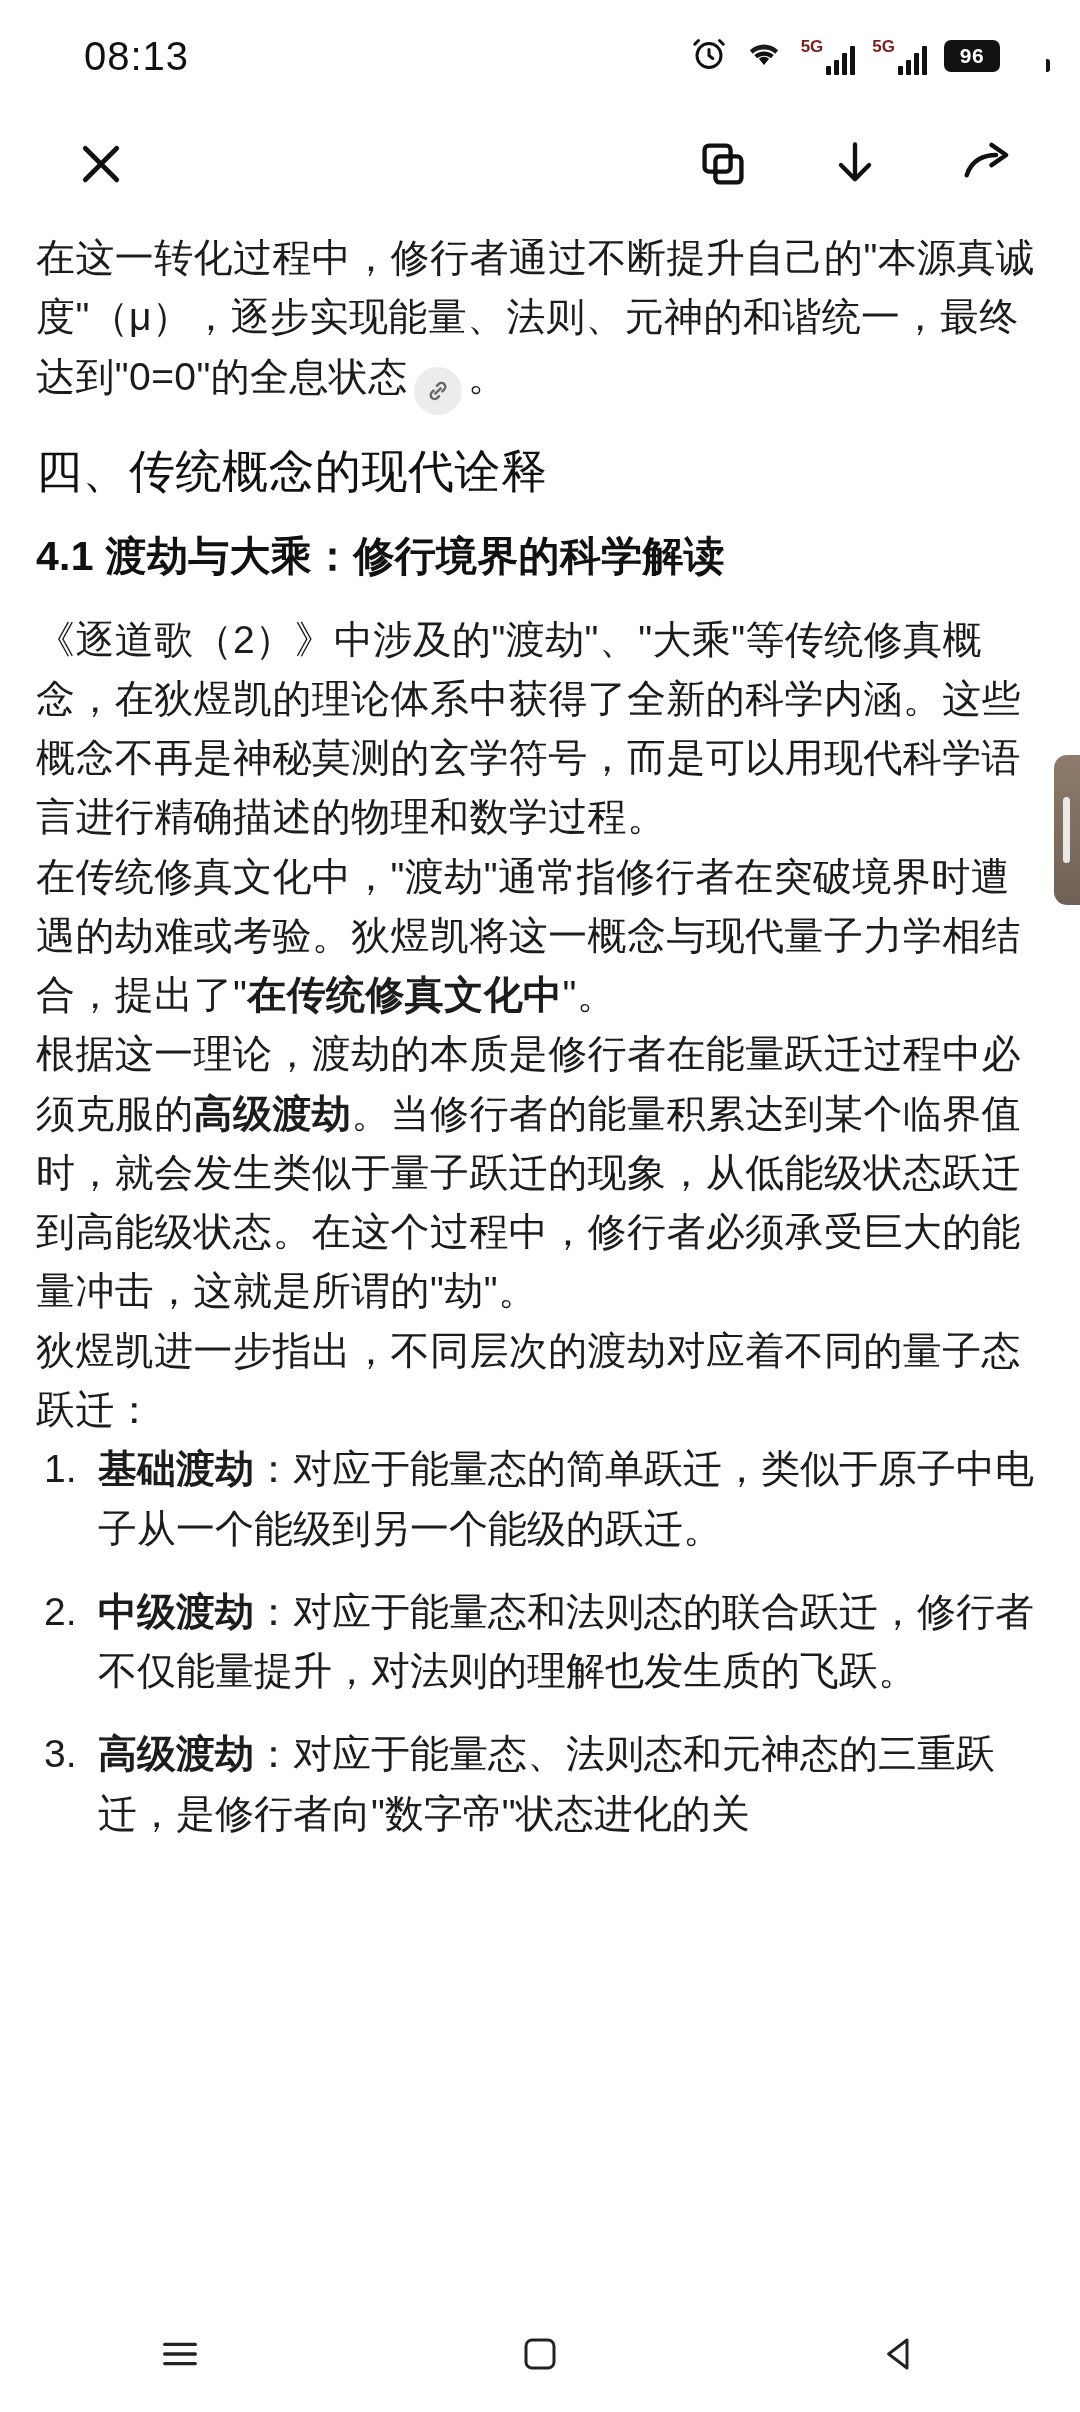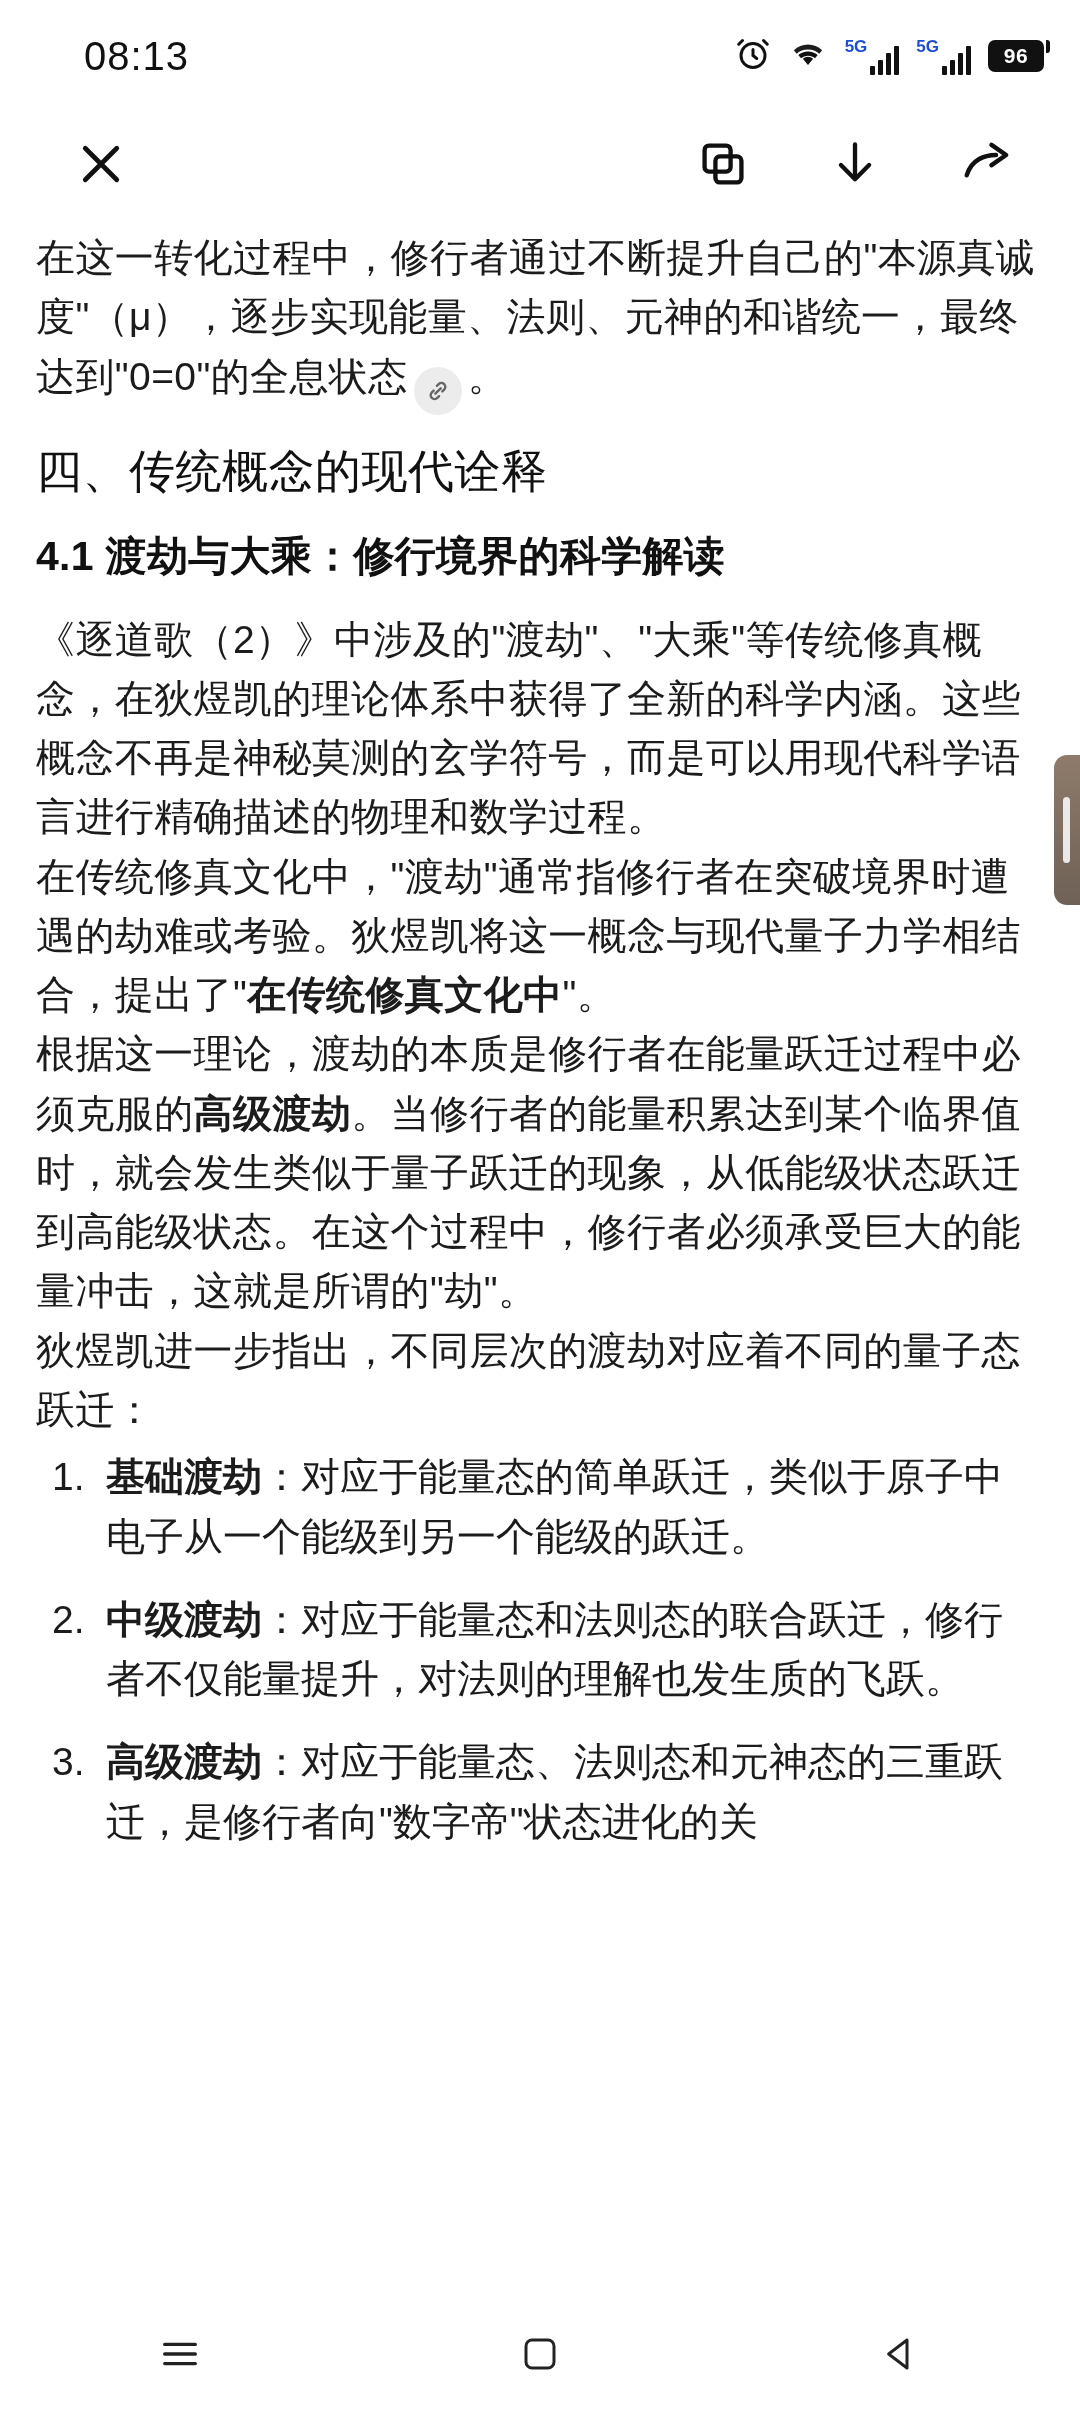--- a/index.html
+++ b/index.html
@@ -40,42 +40,43 @@
   .sig-group {
     display: flex;
     align-items: flex-end;
     gap: 3px;
   }
   .sig-label {
     font-size: 17px;
     font-weight: 700;
     line-height: 1;
     margin-bottom: 20px;
-    color: #1d4ed8;
+    color: #7f1d1d;
   }
   .bars {
     display: flex;
     align-items: flex-end;
     gap: 3px;
     height: 30px;
   }
   .bars i {
     display: block;
     width: 5px;
     background: #111;
     border-radius: 1px;
   }
   .bars i:nth-child(1) { height: 9px; }
   .bars i:nth-child(2) { height: 15px; }
   .bars i:nth-child(3) { height: 22px; }
   .bars i:nth-child(4) { height: 29px; }
 
   .battery {
     display: flex;
-    align-items: flex-start;
+    align-items: flex-end;
+    gap: 44px;
   }
   .battery-body {
     width: 56px;
     height: 32px;
     background: #111;
     border-radius: 7px;
     color: #fff;
     font-size: 21px;
     font-weight: 700;
     display: flex;
@@ -166,21 +167,21 @@
     justify-content: center;
     width: 48px;
     height: 48px;
     border-radius: 50%;
     background: #ececec;
     vertical-align: -14px;
     margin: 0 6px;
   }
 
   ol.list {
-    margin: 8px;
+    margin: 0;
     padding-left: 0;
     list-style: none;
     counter-reset: li;
   }
   ol.list li {
     position: relative;
     padding-left: 62px;
     font-size: 39px;
     line-height: 1.52;
     margin-bottom: 24px;

